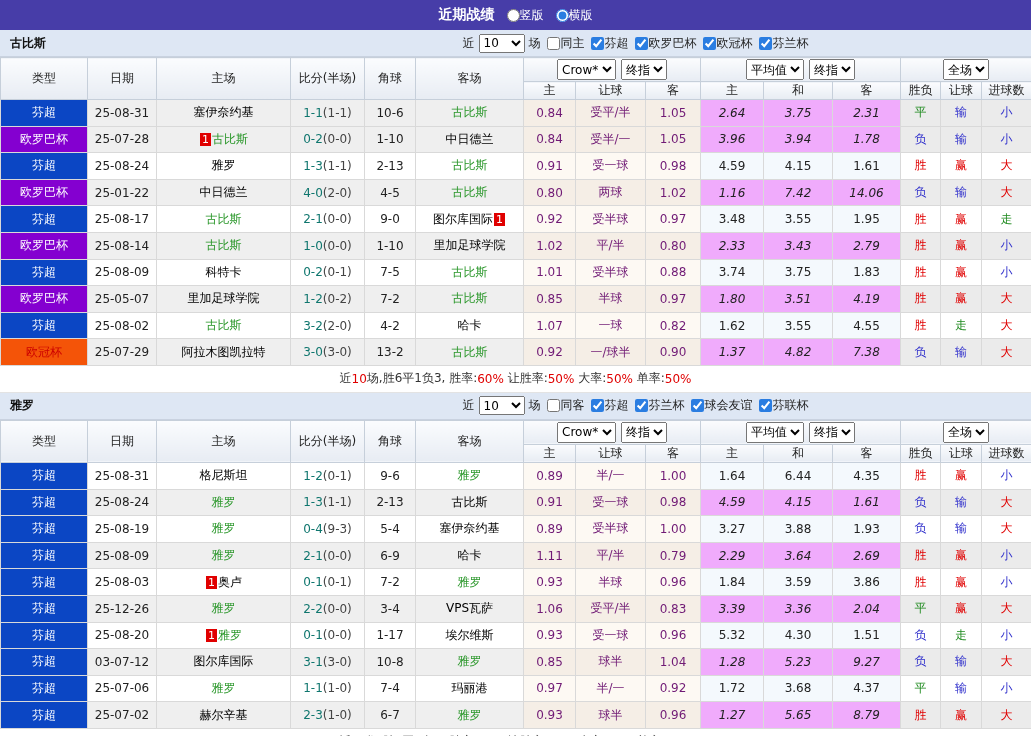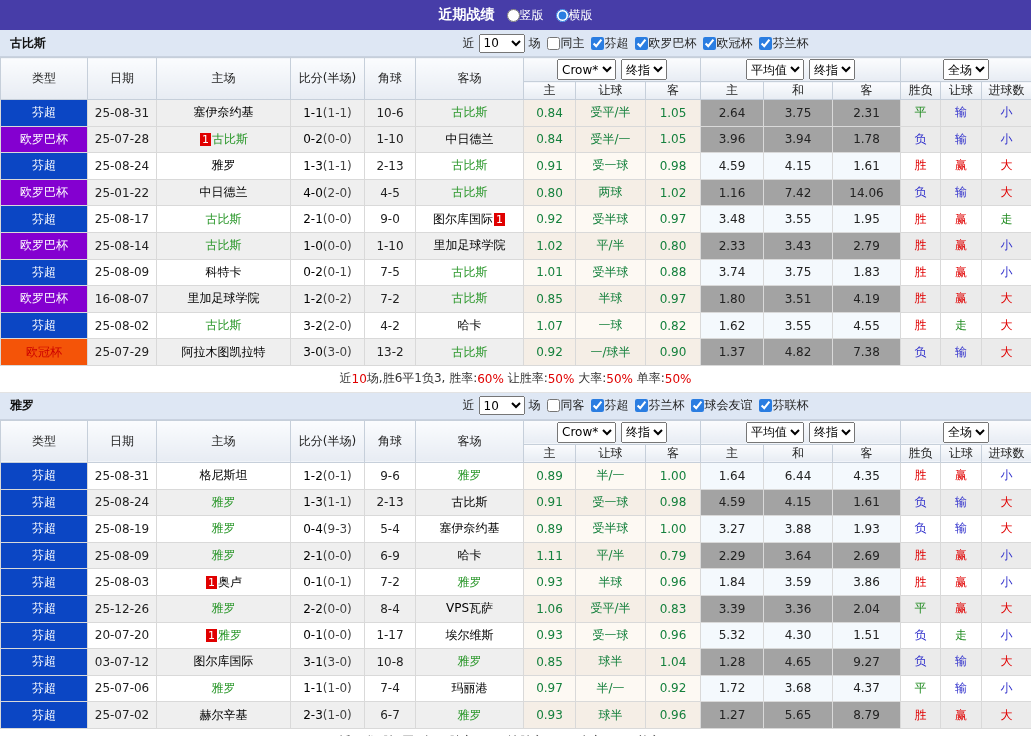--- a/index.html
+++ b/index.html
@@ -15,31 +15,31 @@
   select{font-size:12px;height:21px;font-family:"DejaVu Sans",sans-serif;}
   select.count{width:46px;height:19px;}
   table.grid{width:1031px;table-layout:fixed;border-collapse:collapse;font-size:12px;}
   th,td{border:1px solid #d9d9d9;text-align:center;padding:0;overflow:hidden;white-space:nowrap;}
   thead th{background:linear-gradient(#fbfcfe,#e7ecf3);border-color:#c6cfda;font-weight:normal;color:#222;}
   tr.h1{height:21px;} tr.h2{height:15px;}
   th.ddcell{padding:1px 0;}
   .ddwrap{display:flex;align-items:center;justify-content:center;gap:5px;}
   tbody tr{height:26.6px;}
   td.league{color:#fff;}
-  .ft{color:#000000;}
+  .ft{color:#0f766e;}
   .ht{color:#444;}
   .tname{color:#000;}
   .tname.focus{color:#289628;}
   .card{background:#e00000;color:#fff;font-size:11px;line-height:13px;padding:0 2px;margin:0 1px;display:inline-block;}
-  td.crow{background:#fdf9f3;color:#15803d;}
+  td.crow{background:#fdf9f3;color:#701a75;}
   td.avg{background:#f4f9fd;color:#222;}
   td.res{background:#fff;font-weight:normal;}
   tr.shaded td.plain{background:#efefef;}
   tr.shaded td.crow{background:#f5eee6;}
-  tr.shaded td.avg{background:#a3a3a3;}
+  tr.shaded td.avg{background:#f0abfc;font-style:italic;}
   tr.shaded td.res{background:#ebebeb;}
   .summary{height:26px;display:flex;align-items:center;justify-content:center;gap:0;background:#fff;border-bottom:1px solid #e3e3e3;}
   .seg{color:#333;white-space:pre;}
   .seg.red{color:#e00000;}
 </style>
 </head>
 <body>
 
 <div class="topbar">
   <span class="title">近期战绩</span>
@@ -253,21 +253,21 @@
         <td class="crow">0.88</td>
         <td class="avg">3.74</td>
         <td class="avg">3.75</td>
         <td class="avg">1.83</td>
         <td class="res" style="color: rgb(224, 0, 0);">胜</td>
         <td class="res" style="color: rgb(224, 0, 0);">赢</td>
         <td class="res" style="color: rgb(48, 48, 204);">小</td>
       </tr>
       <tr class="row shaded">
         <td class="league" style="background: rgb(132, 0, 208); color: rgb(255, 255, 255);">欧罗巴杯</td>
-        <td class="plain">16-08-07</td>
+        <td class="plain">25-05-07</td>
         <td class="plain team"><span class="tname">里加足球学院</span></td>
         <td class="plain score"><span class="ft">1-2</span><span class="ht">(0-2)</span></td>
         <td class="plain">7-2</td>
         <td class="plain team"><span class="tname focus">古比斯</span></td>
         <td class="crow">0.85</td>
         <td class="crow">半球</td>
         <td class="crow">0.97</td>
         <td class="avg">1.80</td>
         <td class="avg">3.51</td>
         <td class="avg">4.19</td>
@@ -493,35 +493,35 @@
         <td class="avg">3.86</td>
         <td class="res" style="color: rgb(224, 0, 0);">胜</td>
         <td class="res" style="color: rgb(224, 0, 0);">赢</td>
         <td class="res" style="color: rgb(48, 48, 204);">小</td>
       </tr>
       <tr class="row shaded">
         <td class="league" style="background: rgb(11, 70, 196); color: rgb(255, 255, 255);">芬超</td>
         <td class="plain">25-12-26</td>
         <td class="plain team"><span class="tname focus">雅罗</span></td>
         <td class="plain score"><span class="ft">2-2</span><span class="ht">(0-0)</span></td>
-        <td class="plain">8-4</td>
+        <td class="plain">3-4</td>
         <td class="plain team"><span class="tname">VPS瓦萨</span></td>
         <td class="crow">1.06</td>
         <td class="crow">受平/半</td>
         <td class="crow">0.83</td>
         <td class="avg">3.39</td>
         <td class="avg">3.36</td>
         <td class="avg">2.04</td>
         <td class="res" style="color: rgb(30, 138, 30);">平</td>
         <td class="res" style="color: rgb(224, 0, 0);">赢</td>
         <td class="res" style="color: rgb(224, 0, 0);">大</td>
       </tr>
       <tr class="row">
         <td class="league" style="background: rgb(11, 70, 196); color: rgb(255, 255, 255);">芬超</td>
-        <td class="plain">20-07-20</td>
+        <td class="plain">25-08-20</td>
         <td class="plain team"><span class="card">1</span><span class="tname focus">雅罗</span></td>
         <td class="plain score"><span class="ft">0-1</span><span class="ht">(0-0)</span></td>
         <td class="plain">1-17</td>
         <td class="plain team"><span class="tname">埃尔维斯</span></td>
         <td class="crow">0.93</td>
         <td class="crow">受一球</td>
         <td class="crow">0.96</td>
         <td class="avg">5.32</td>
         <td class="avg">4.30</td>
         <td class="avg">1.51</td>
@@ -533,21 +533,21 @@
         <td class="league" style="background: rgb(11, 70, 196); color: rgb(255, 255, 255);">芬超</td>
         <td class="plain">03-07-12</td>
         <td class="plain team"><span class="tname">图尔库国际</span></td>
         <td class="plain score"><span class="ft">3-1</span><span class="ht">(3-0)</span></td>
         <td class="plain">10-8</td>
         <td class="plain team"><span class="tname focus">雅罗</span></td>
         <td class="crow">0.85</td>
         <td class="crow">球半</td>
         <td class="crow">1.04</td>
         <td class="avg">1.28</td>
-        <td class="avg">4.65</td>
+        <td class="avg">5.23</td>
         <td class="avg">9.27</td>
         <td class="res" style="color: rgb(48, 48, 204);">负</td>
         <td class="res" style="color: rgb(48, 48, 204);">输</td>
         <td class="res" style="color: rgb(224, 0, 0);">大</td>
       </tr>
       <tr class="row">
         <td class="league" style="background: rgb(11, 70, 196); color: rgb(255, 255, 255);">芬超</td>
         <td class="plain">25-07-06</td>
         <td class="plain team"><span class="tname focus">雅罗</span></td>
         <td class="plain score"><span class="ft">1-1</span><span class="ht">(1-0)</span></td>

